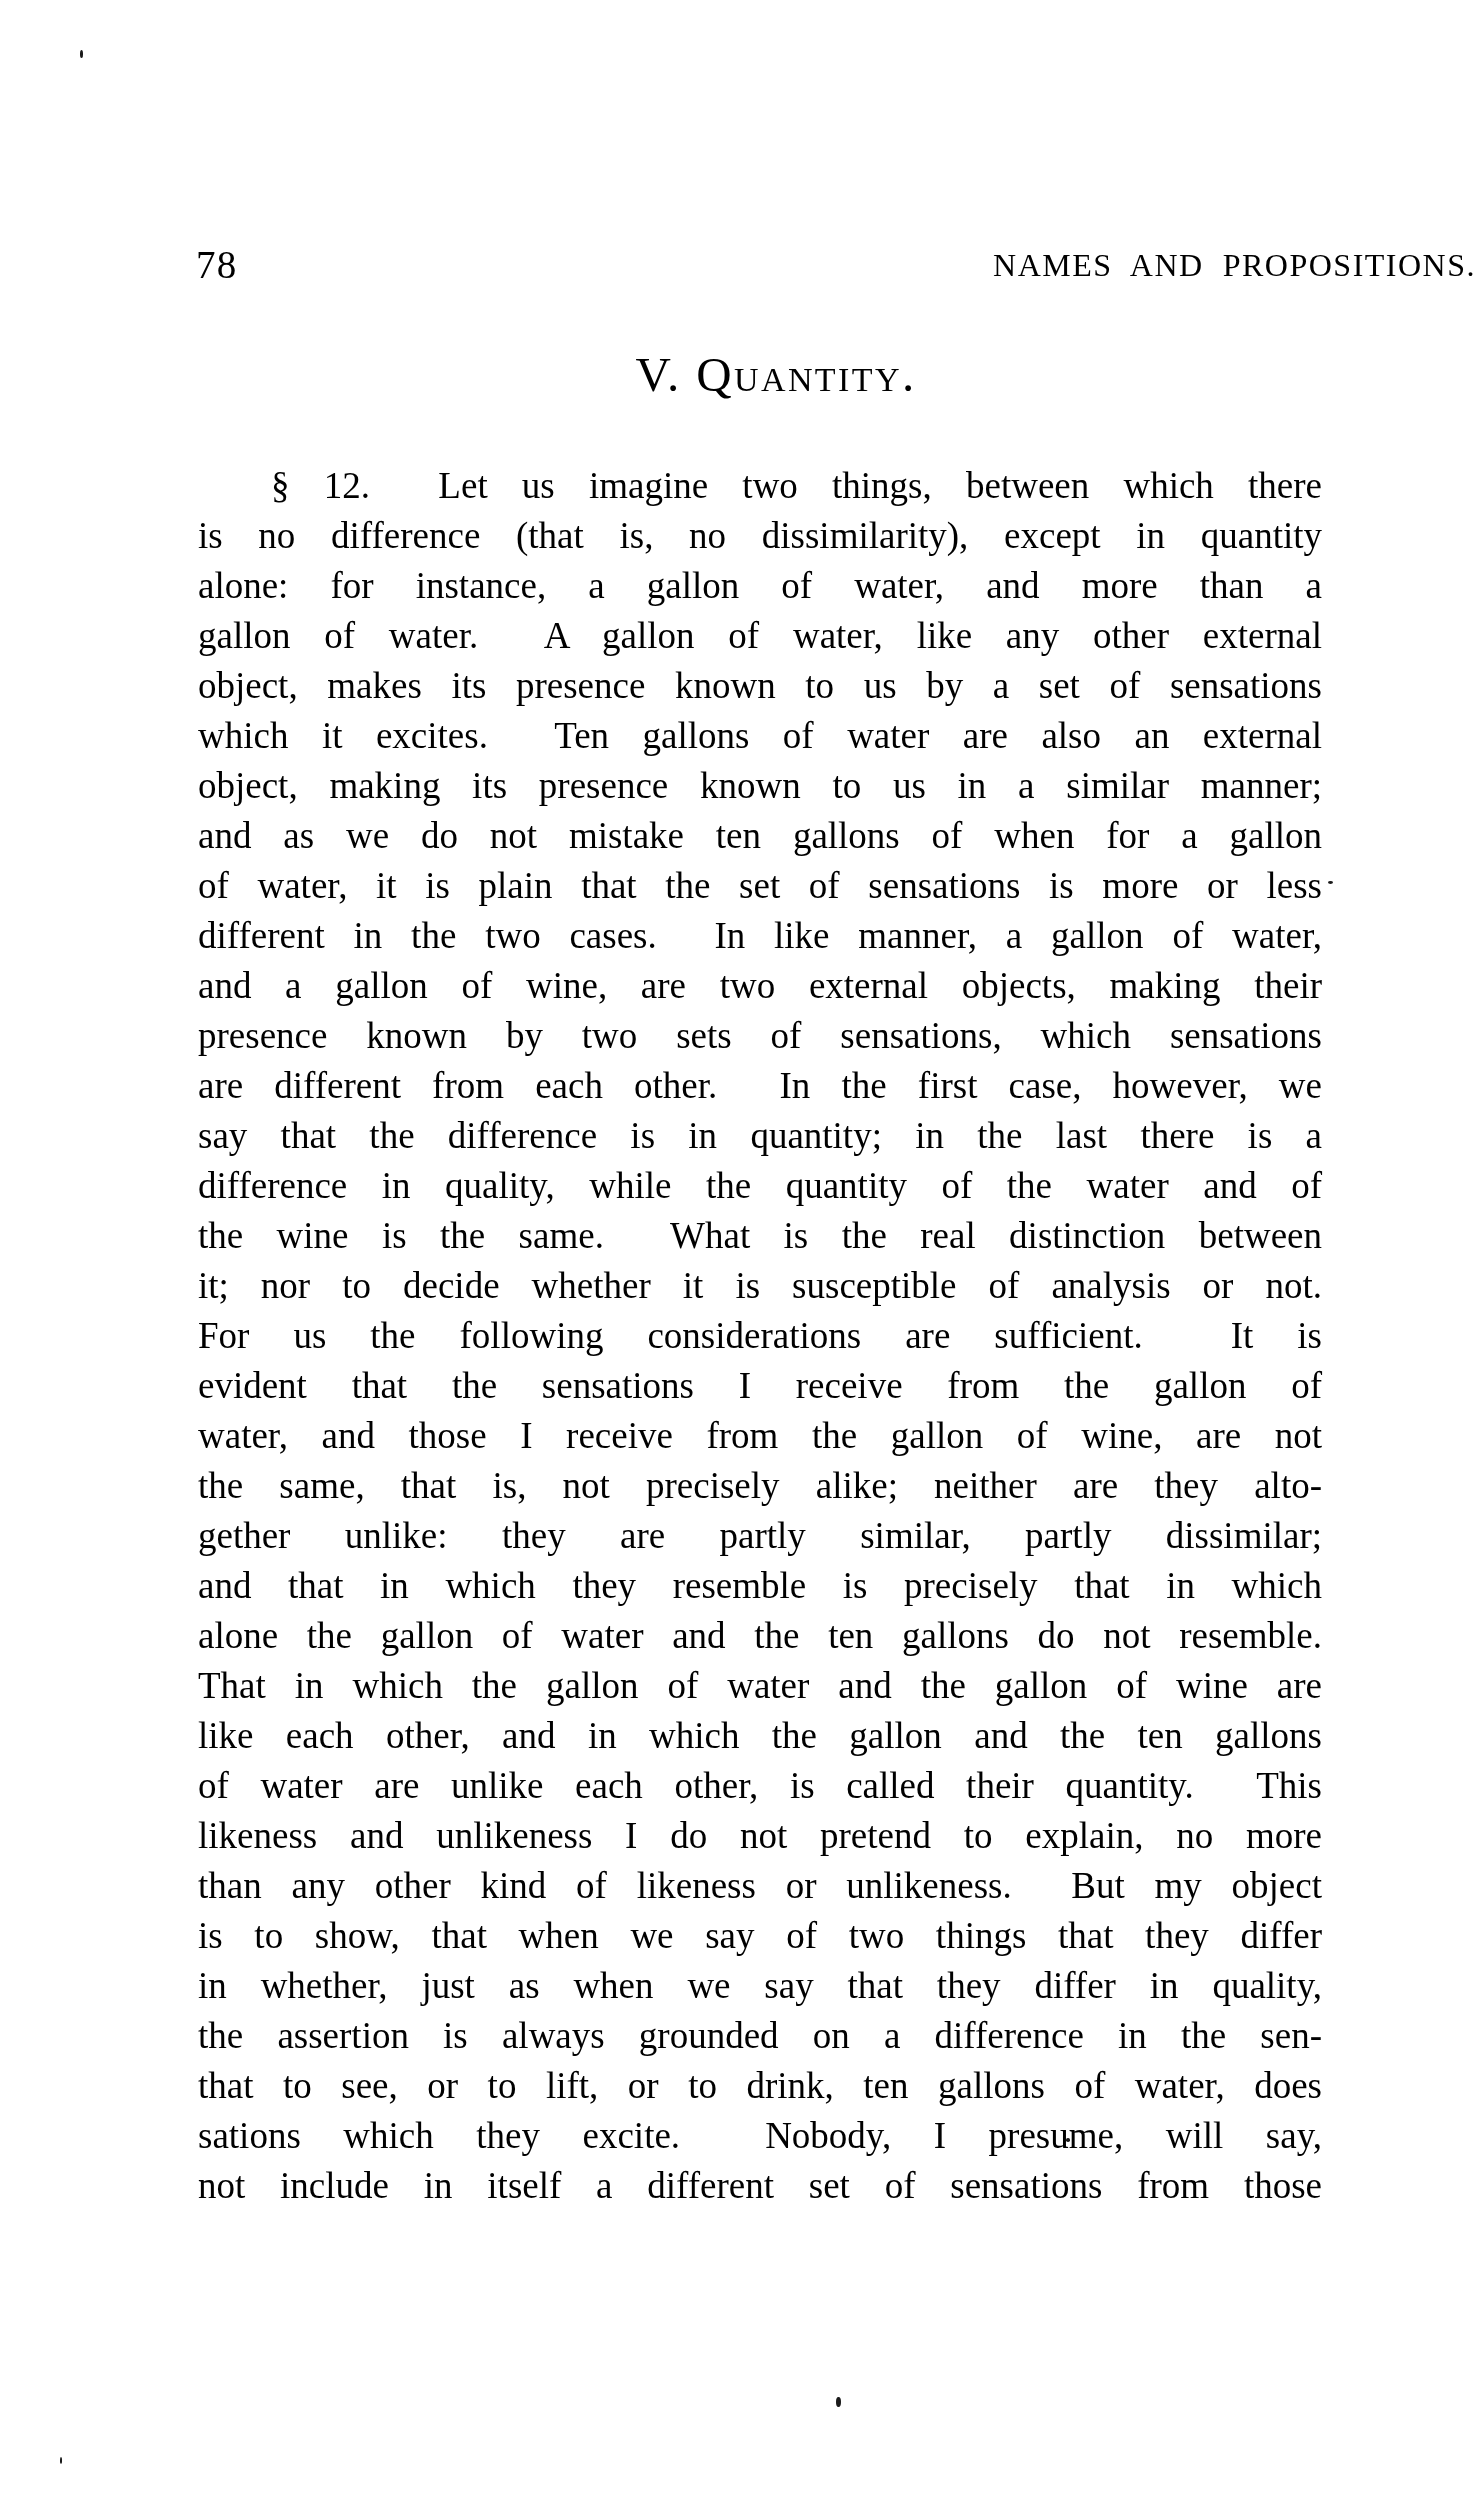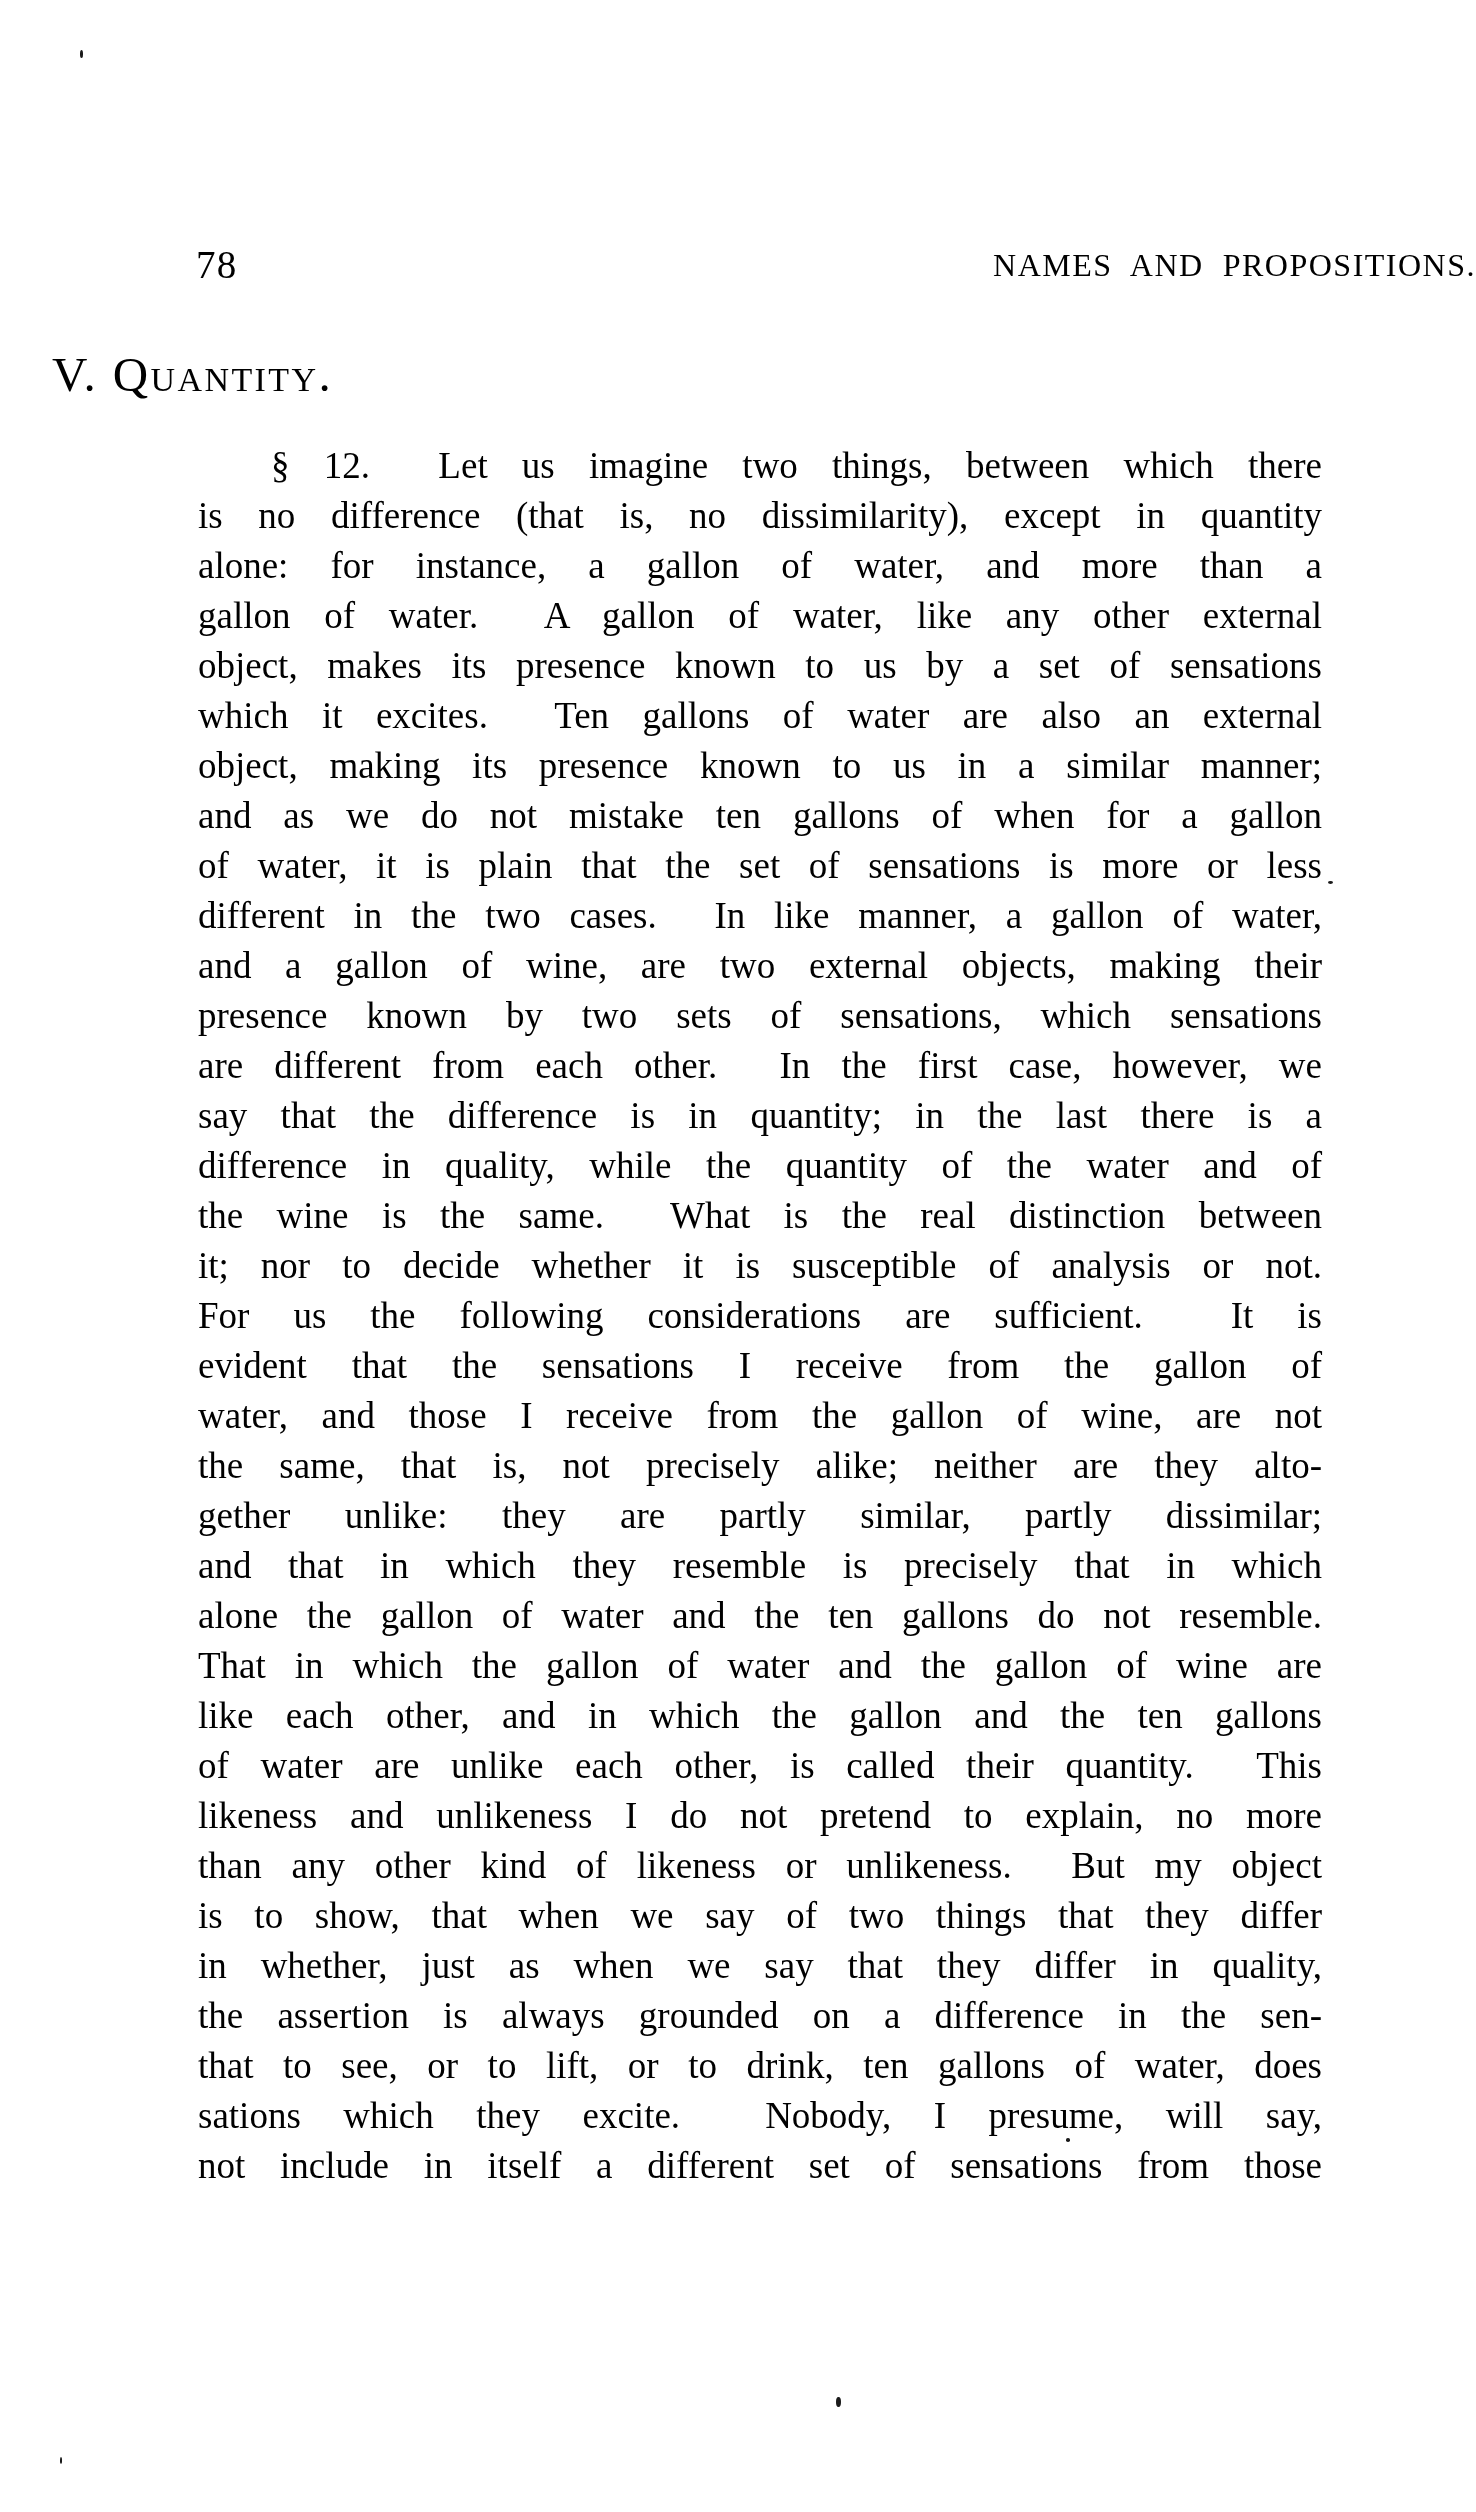--- a/index.html
+++ b/index.html
@@ -37,42 +37,43 @@
     line-height: 1;
     letter-spacing: 1.5px;
     word-spacing: 9.5px;
   }
   .section-heading {
     position: absolute;
     left: 0;
     top: 350px;
     width: 1476px;
     box-sizing: border-box;
-    padding-left: 52px;
-    text-align: left;
+    padding-left: 76px;
+    text-align: center;
     font-variant: small-caps;
     font-size: 49px;
     line-height: 1;
     letter-spacing: 2.4px;
   }
   .body-text {
     position: absolute;
     left: 198px;
     top: 441px;
     width: 1124px;
     font-size: 37px;
   }
   .body-line {
     height: 50px;
     line-height: 50px;
     text-align: justify;
     text-align-last: justify;
   }
   .body-line.indent-first {
     text-indent: 73px;
+    margin-top: 20px;
   }
   .speck {
     position: absolute;
     background: #1a1a1a;
     border-radius: 50%;
   }
 </style>
 </head>
 <body>
 

